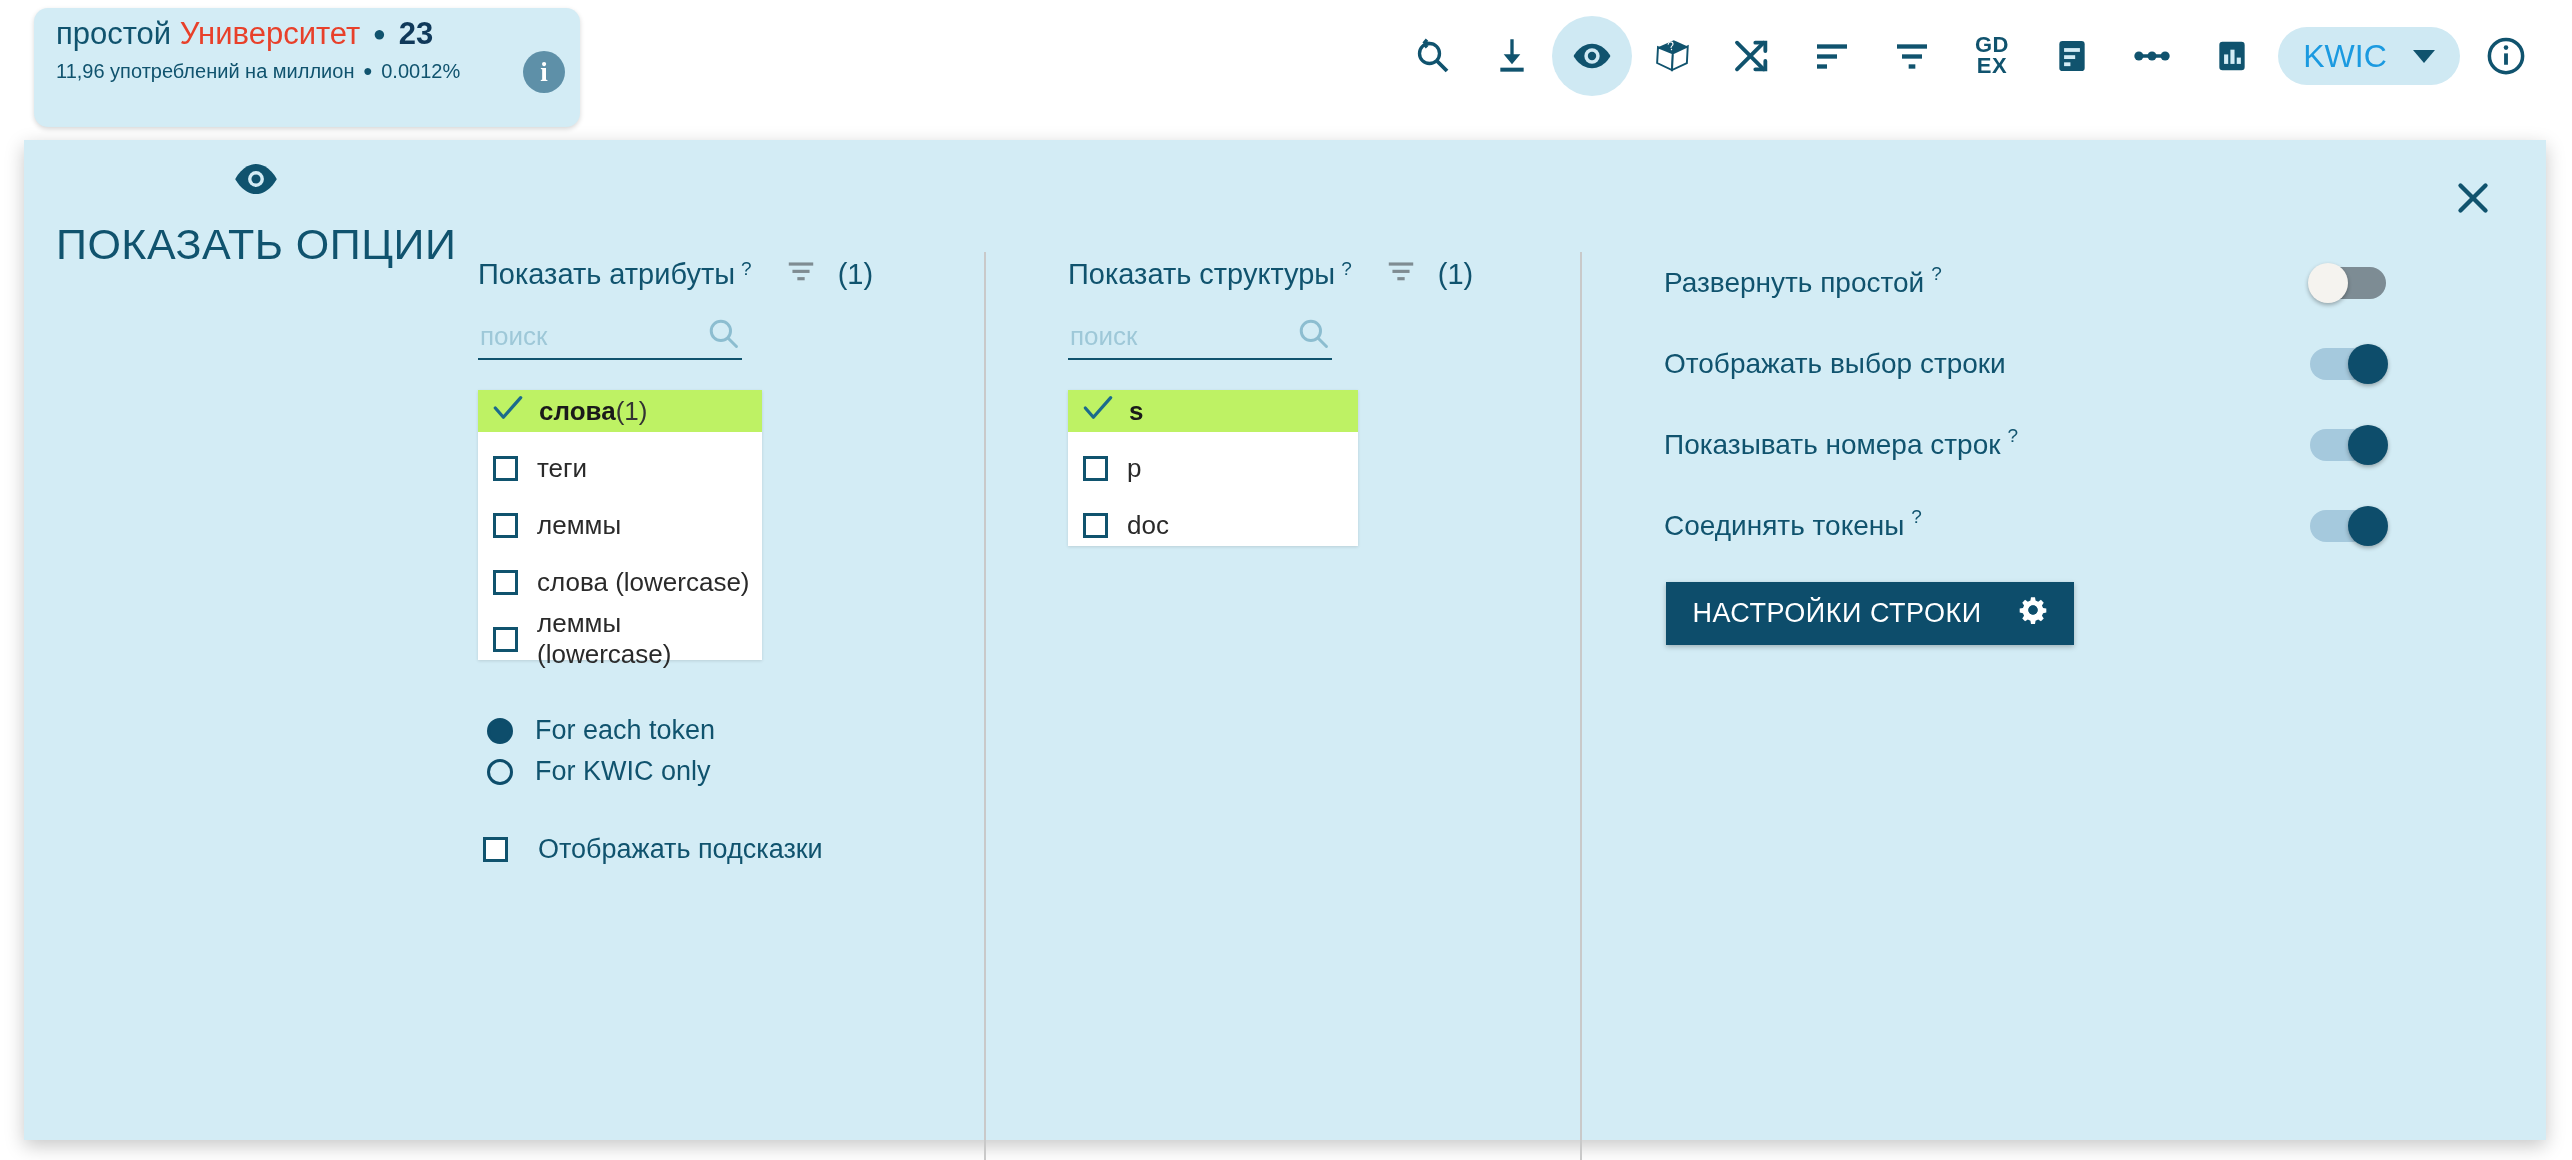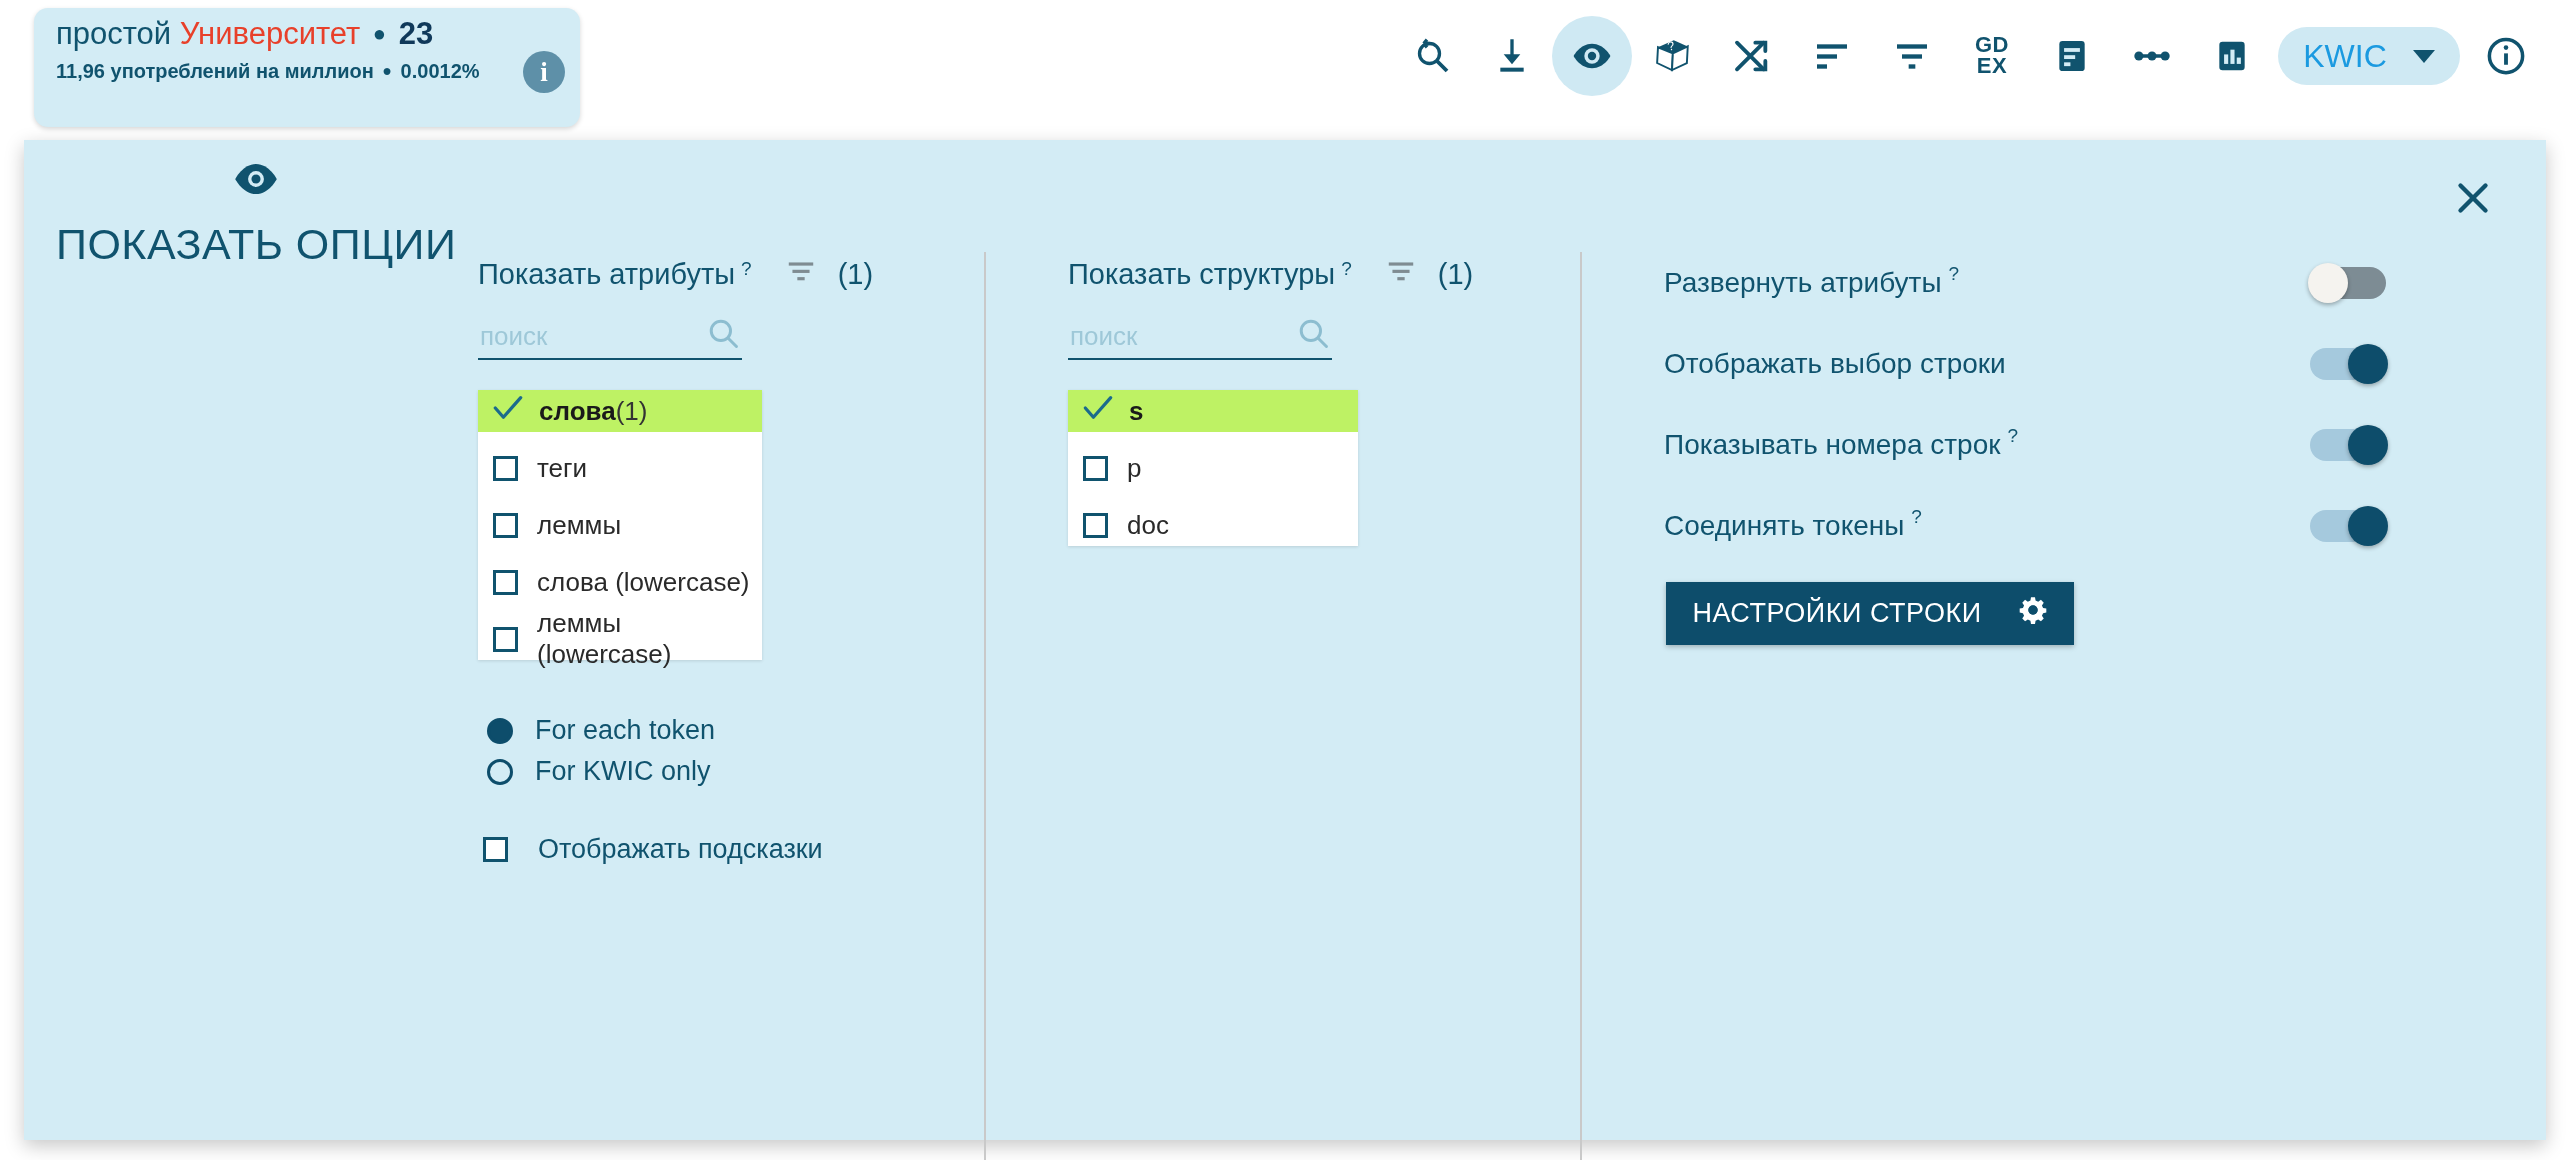--- a/index.html
+++ b/index.html
@@ -26,21 +26,21 @@
   }
   .word-line1 {
     position: absolute; left: 22px; top: 8px;
     font-size: 31px; color: #10536e; white-space: nowrap;
   }
   .word-line1 .red { color: #e8402a; }
   .word-line1 .dot { color: #10536e; font-size: 22px; vertical-align: 3px; padding: 0 4px;}
   .word-line1 .cnt { font-weight: bold; color: #10395a; }
   .word-line2 {
     position: absolute; left: 22px; top: 52px;
-    font-size: 20px; color: #10536e; white-space: nowrap; font-weight: bold;
+    font-size: 20px; color: #10536e; white-space: nowrap;
   }
   .word-line2 .dot { font-size: 16px; vertical-align: 2px; padding: 0 3px; }
   .info-badge {
     position: absolute; right: 15px; top: 43px;
     width: 42px; height: 42px; border-radius: 50%;
     background: #5e90a8;
     color: #ffffff; font-size: 27px; font-weight: bold;
     display: flex; align-items: center; justify-content: center;
     font-family: "Liberation Serif", serif;
   }
@@ -493,21 +493,21 @@
         <span class="chk"></span>
         <span>doc</span>
       </div>
 
     </div>
   </div>
 
   <div class="rcol">
 
     <div class="toggle-row">
-      <span class="tlabel">Развернуть атрибуты</span>
+      <span class="tlabel">Развернуть простой</span>
       <span class="qm">?</span>
       <span class="spacer"></span>
       <span class="switch off">
         <span class="track"></span>
         <span class="knob"></span>
       </span>
     </div>
 
     <div class="toggle-row">
       <span class="tlabel">Отображать выбор строки</span>

